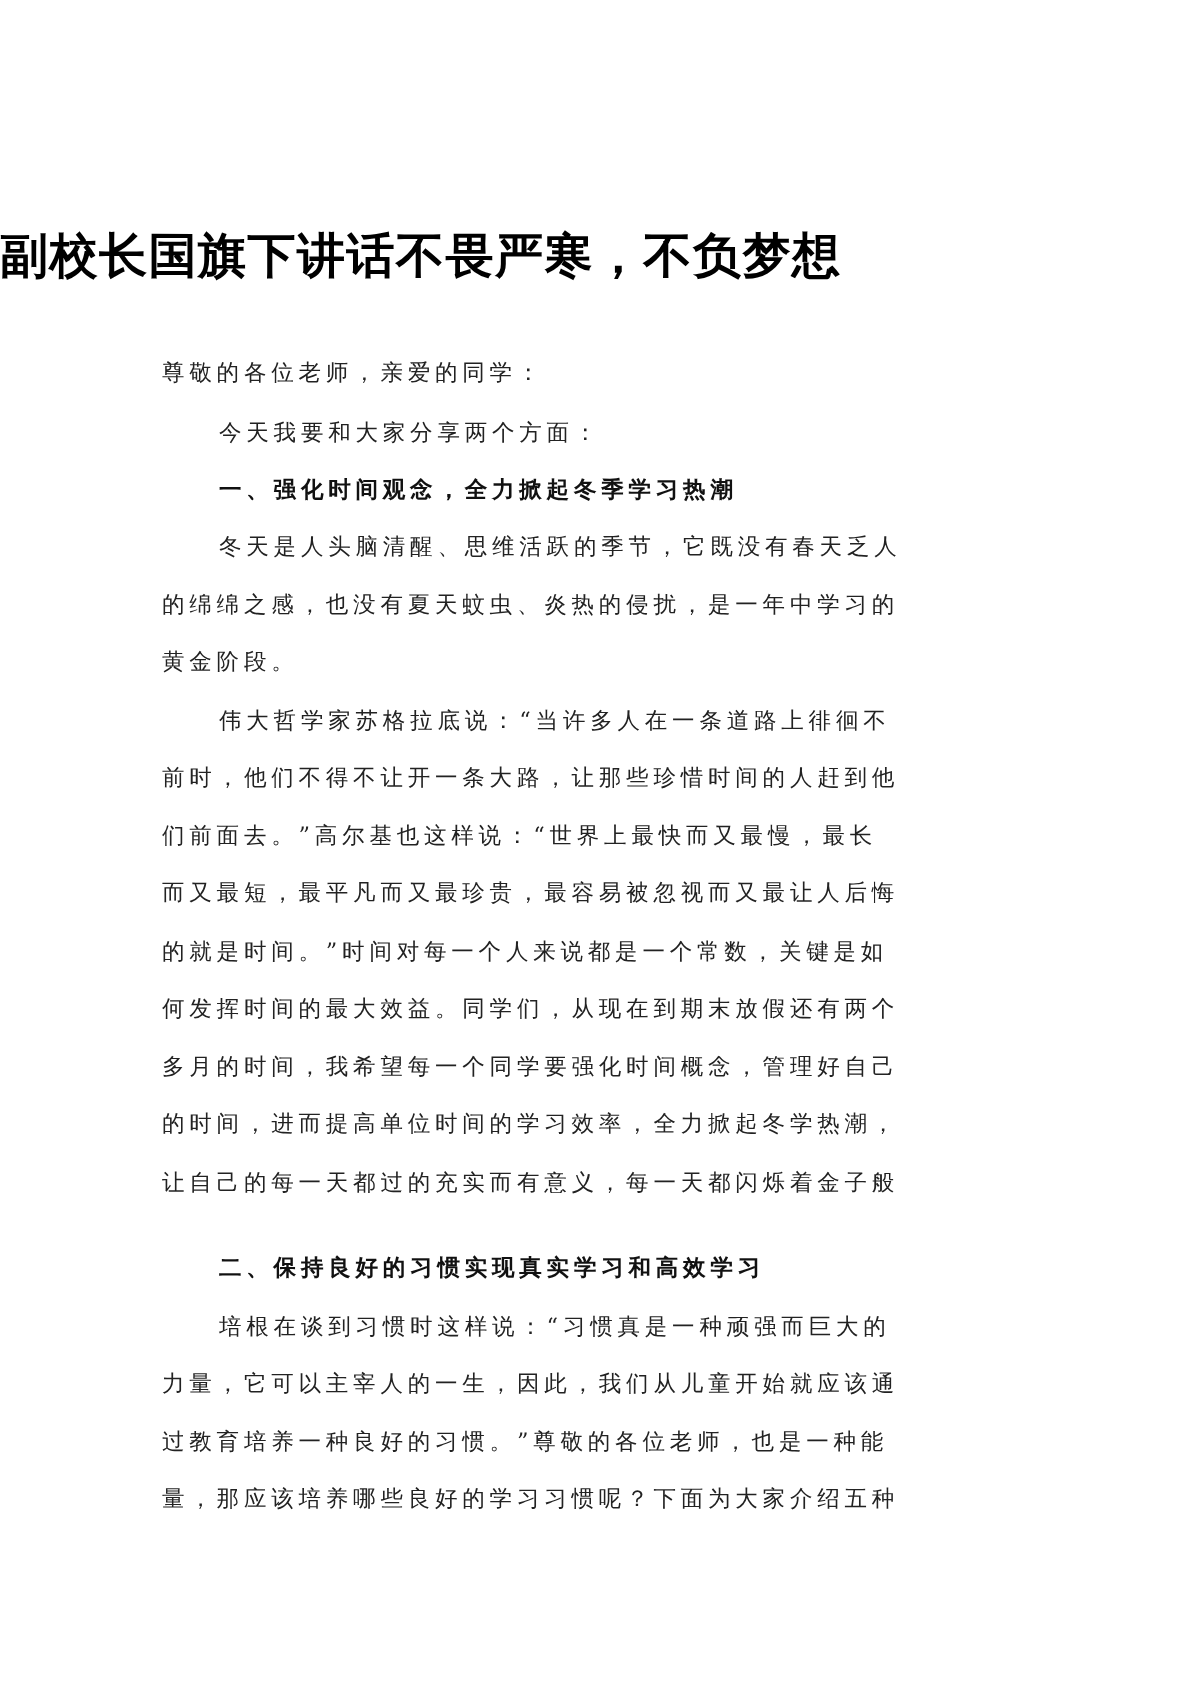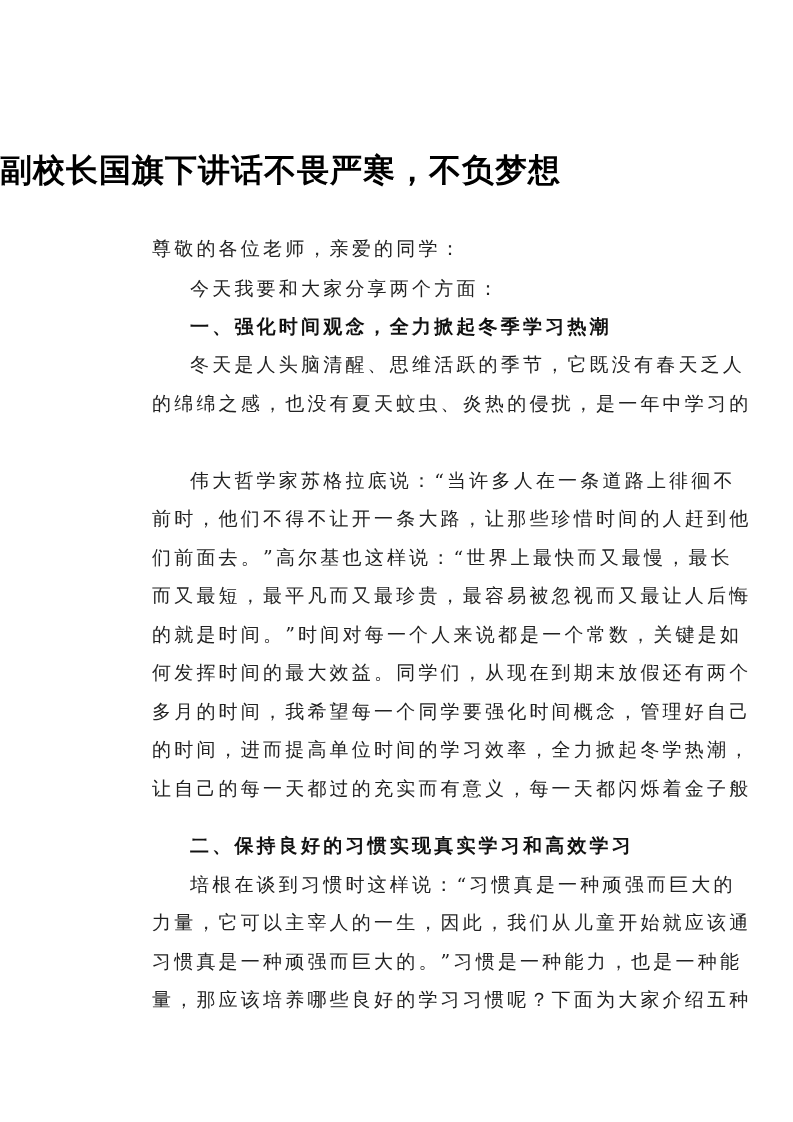--- a/index.html
+++ b/index.html
@@ -2,47 +2,48 @@
 <html><head>
   <meta charset="utf-8">
   <style>
     html, body { margin: 0; padding: 0; background: #ffffff; }
     body { width: 793px; height: 1122px; position: relative; overflow: hidden;
            font-family: "DejaVu Serif", "Liberation Serif", serif; color: #111; }
     .page { position: absolute; left: 0; top: 0; width: 793px; height: 1122px; background: #fff; }
     .title { position: absolute; left: 0; width: 793px; top: 150px; 
              font-family: "DejaVu Sans", "Liberation Sans", sans-serif; font-weight: bold;
              font-size: 32px; letter-spacing: 1px; color: #000; line-height: 40px; }
-    .line { position: absolute; left: 108px; width: 580px; font-size: 19px; line-height: 24px;
-            white-space: nowrap; letter-spacing: 3.2px; color: #222; margin-left: 44px; }
+    .line { position: absolute; left: 108px; width: 580px; font-size: 15px; line-height: 24px;
+            white-space: nowrap; letter-spacing: 3.2px; color: #222; }
     .indent { left: 146px; }
     .heading { font-weight: bold; color: #111; }
   </style>
 </head>
 <body>
 
 <div class="page">
   <div class="title">副校长国旗下讲话不畏严寒，不负梦想</div>
 
   <div class="line" style="top:236px">尊敬的各位老师，亲爱的同学：</div>
   <div class="line indent" style="top:276px">今天我要和大家分享两个方面：</div>
   <div class="line indent heading" style="top:314px">一、强化时间观念，全力掀起冬季学习热潮</div>
 
   <div class="line indent" style="top:352px">冬天是人头脑清醒、思维活跃的季节，它既没有春天乏人</div>
   <div class="line" style="top:391px">的绵绵之感，也没有夏天蚊虫、炎热的侵扰，是一年中学习的</div>
+  <div class="line" style="top:429px">黄金阶段。</div>
 
   <div class="line indent" style="top:468px">伟大哲学家苏格拉底说：“当许多人在一条道路上徘徊不</div>
   <div class="line" style="top:506px">前时，他们不得不让开一条大路，让那些珍惜时间的人赶到他</div>
   <div class="line" style="top:545px">们前面去。”高尔基也这样说：“世界上最快而又最慢，最长</div>
   <div class="line" style="top:583px">而又最短，最平凡而又最珍贵，最容易被忽视而又最让人后悔</div>
   <div class="line" style="top:622px">的就是时间。”时间对每一个人来说都是一个常数，关键是如</div>
   <div class="line" style="top:660px">何发挥时间的最大效益。同学们，从现在到期末放假还有两个</div>
   <div class="line" style="top:699px">多月的时间，我希望每一个同学要强化时间概念，管理好自己</div>
   <div class="line" style="top:737px">的时间，进而提高单位时间的学习效率，全力掀起冬学热潮，</div>
   <div class="line" style="top:776px">让自己的每一天都过的充实而有意义，每一天都闪烁着金子般</div>
 
   <div class="line indent heading" style="top:833px">二、保持良好的习惯实现真实学习和高效学习</div>
 
   <div class="line indent" style="top:872px">培根在谈到习惯时这样说：“习惯真是一种顽强而巨大的</div>
   <div class="line" style="top:910px">力量，它可以主宰人的一生，因此，我们从儿童开始就应该通</div>
-  <div class="line" style="top:949px">习惯真是一种顽强而巨大的。”习惯是一种能力，也是一种能</div>
+  <div class="line" style="top:949px">过教育培养一种良好的习惯。”尊敬的各位老师，也是一种能</div>
   <div class="line" style="top:987px">量，那应该培养哪些良好的学习习惯呢？下面为大家介绍五种</div>
 </div>
 
 </body></html>

